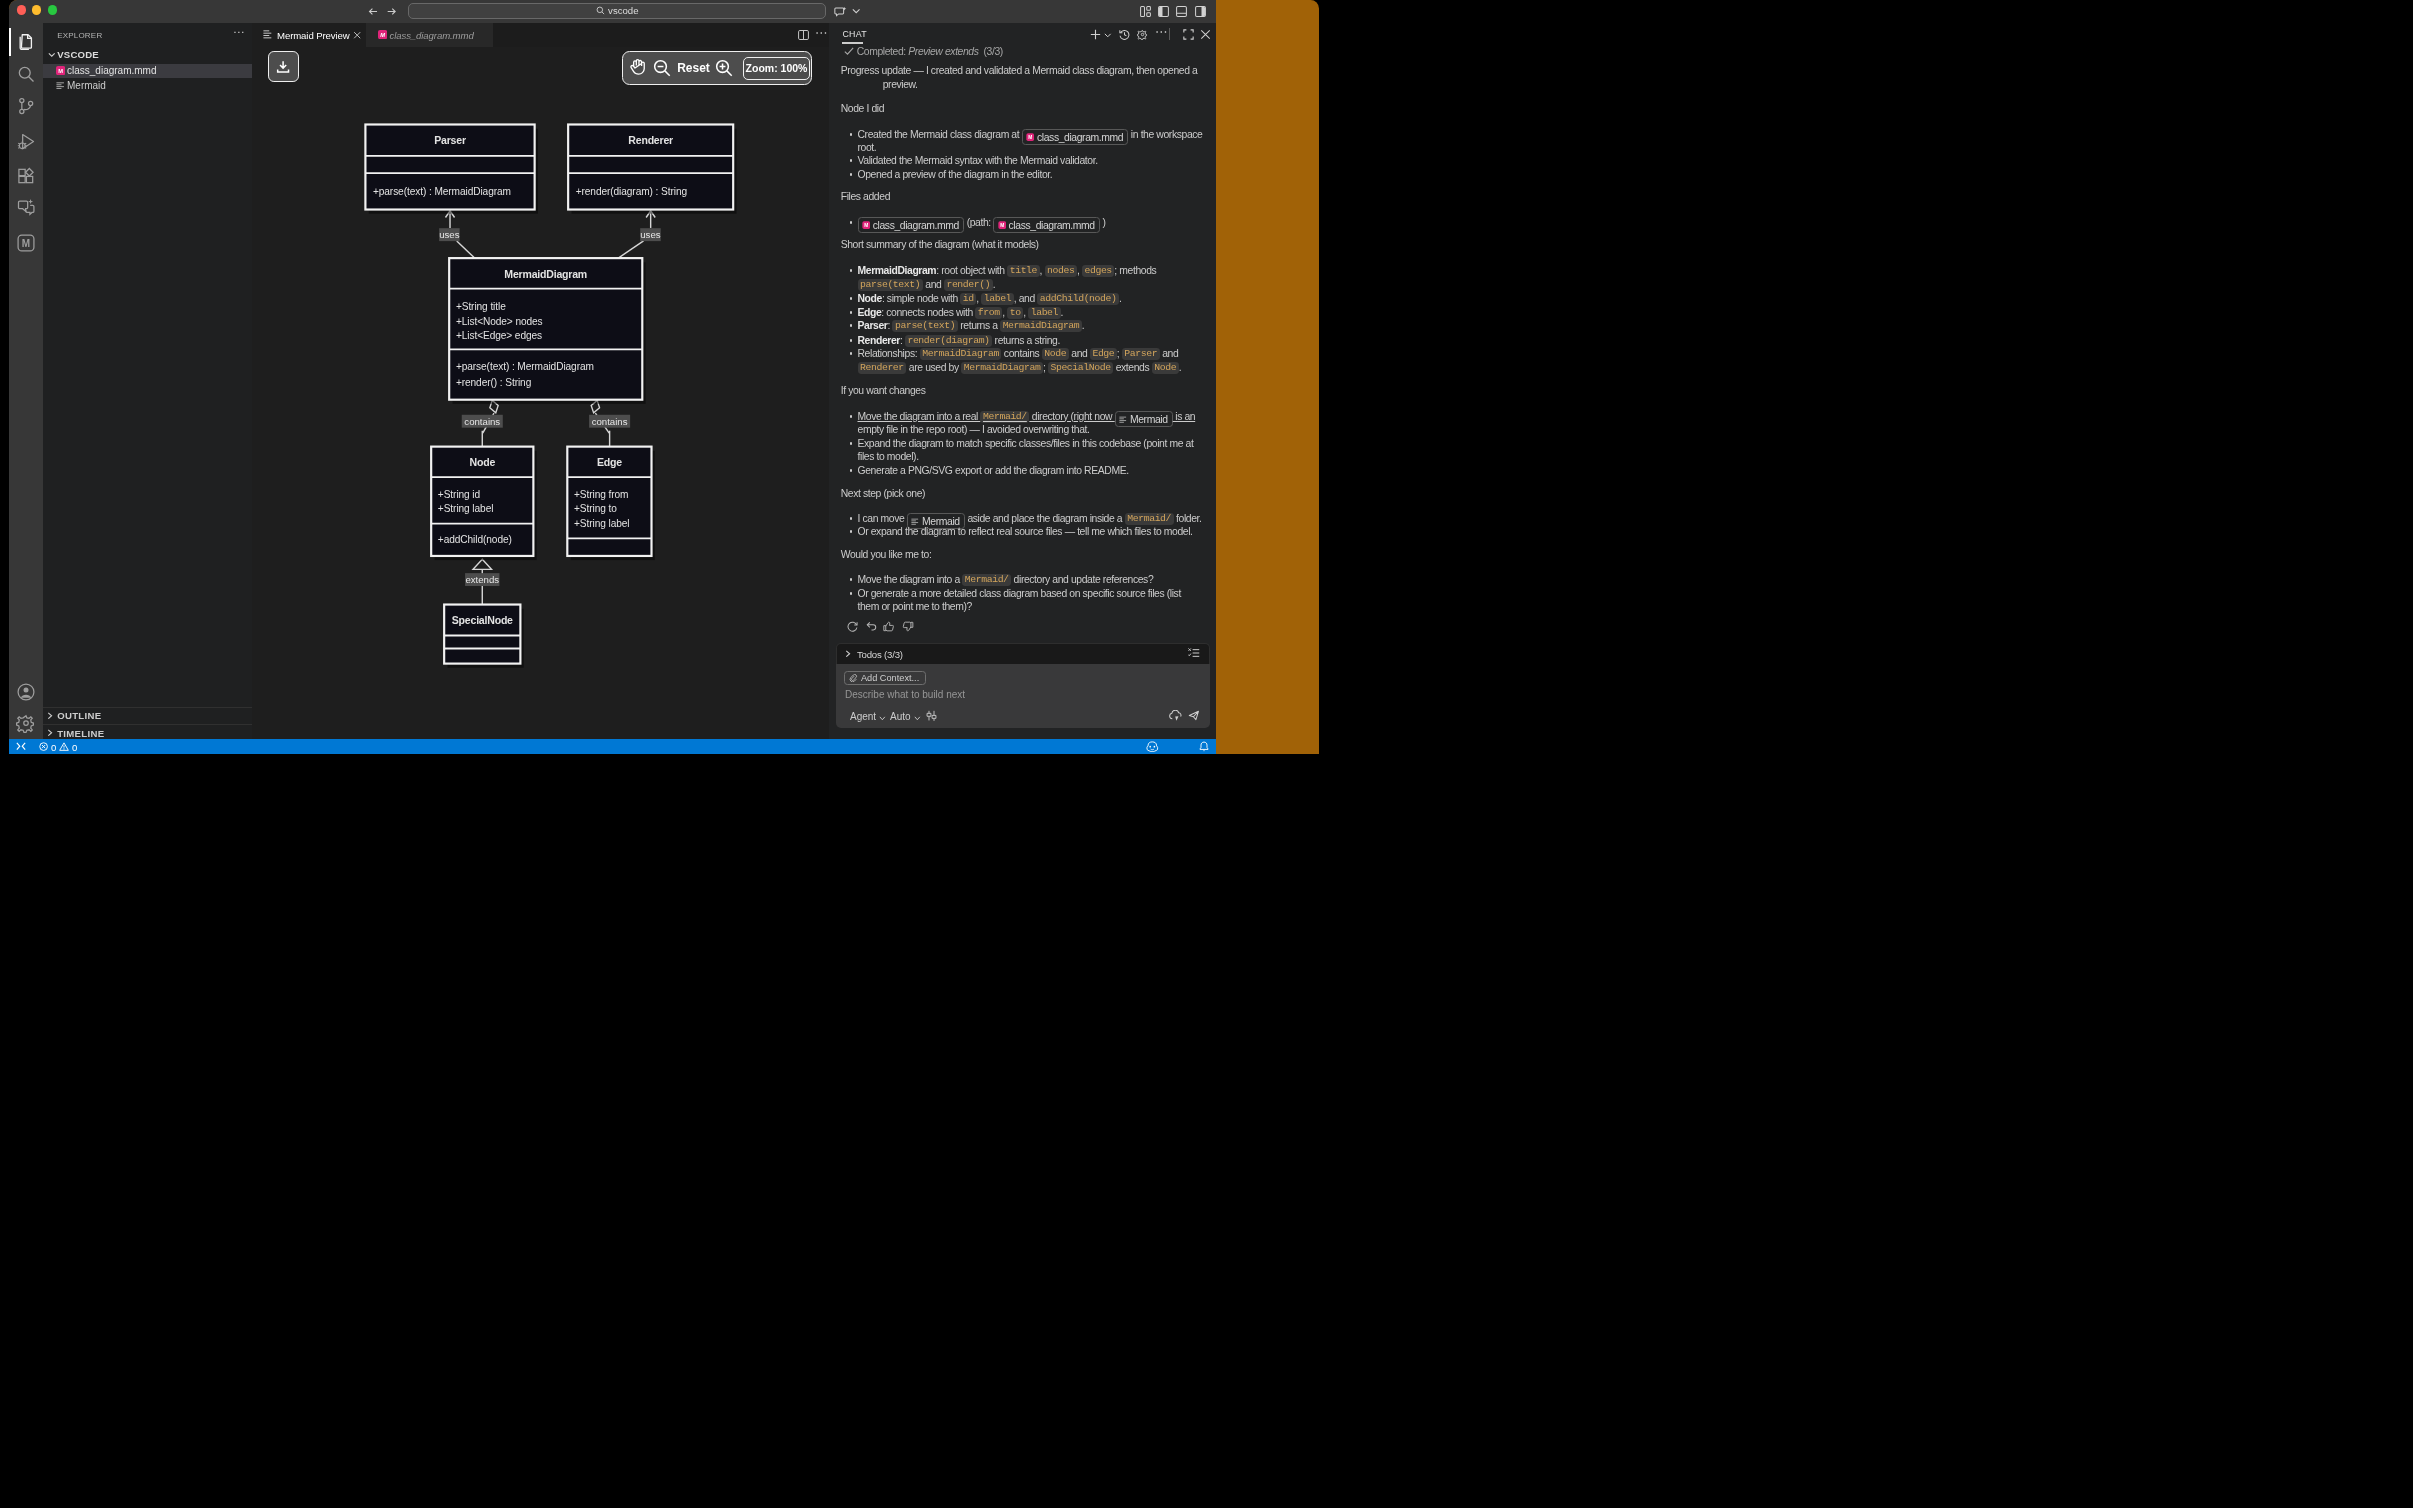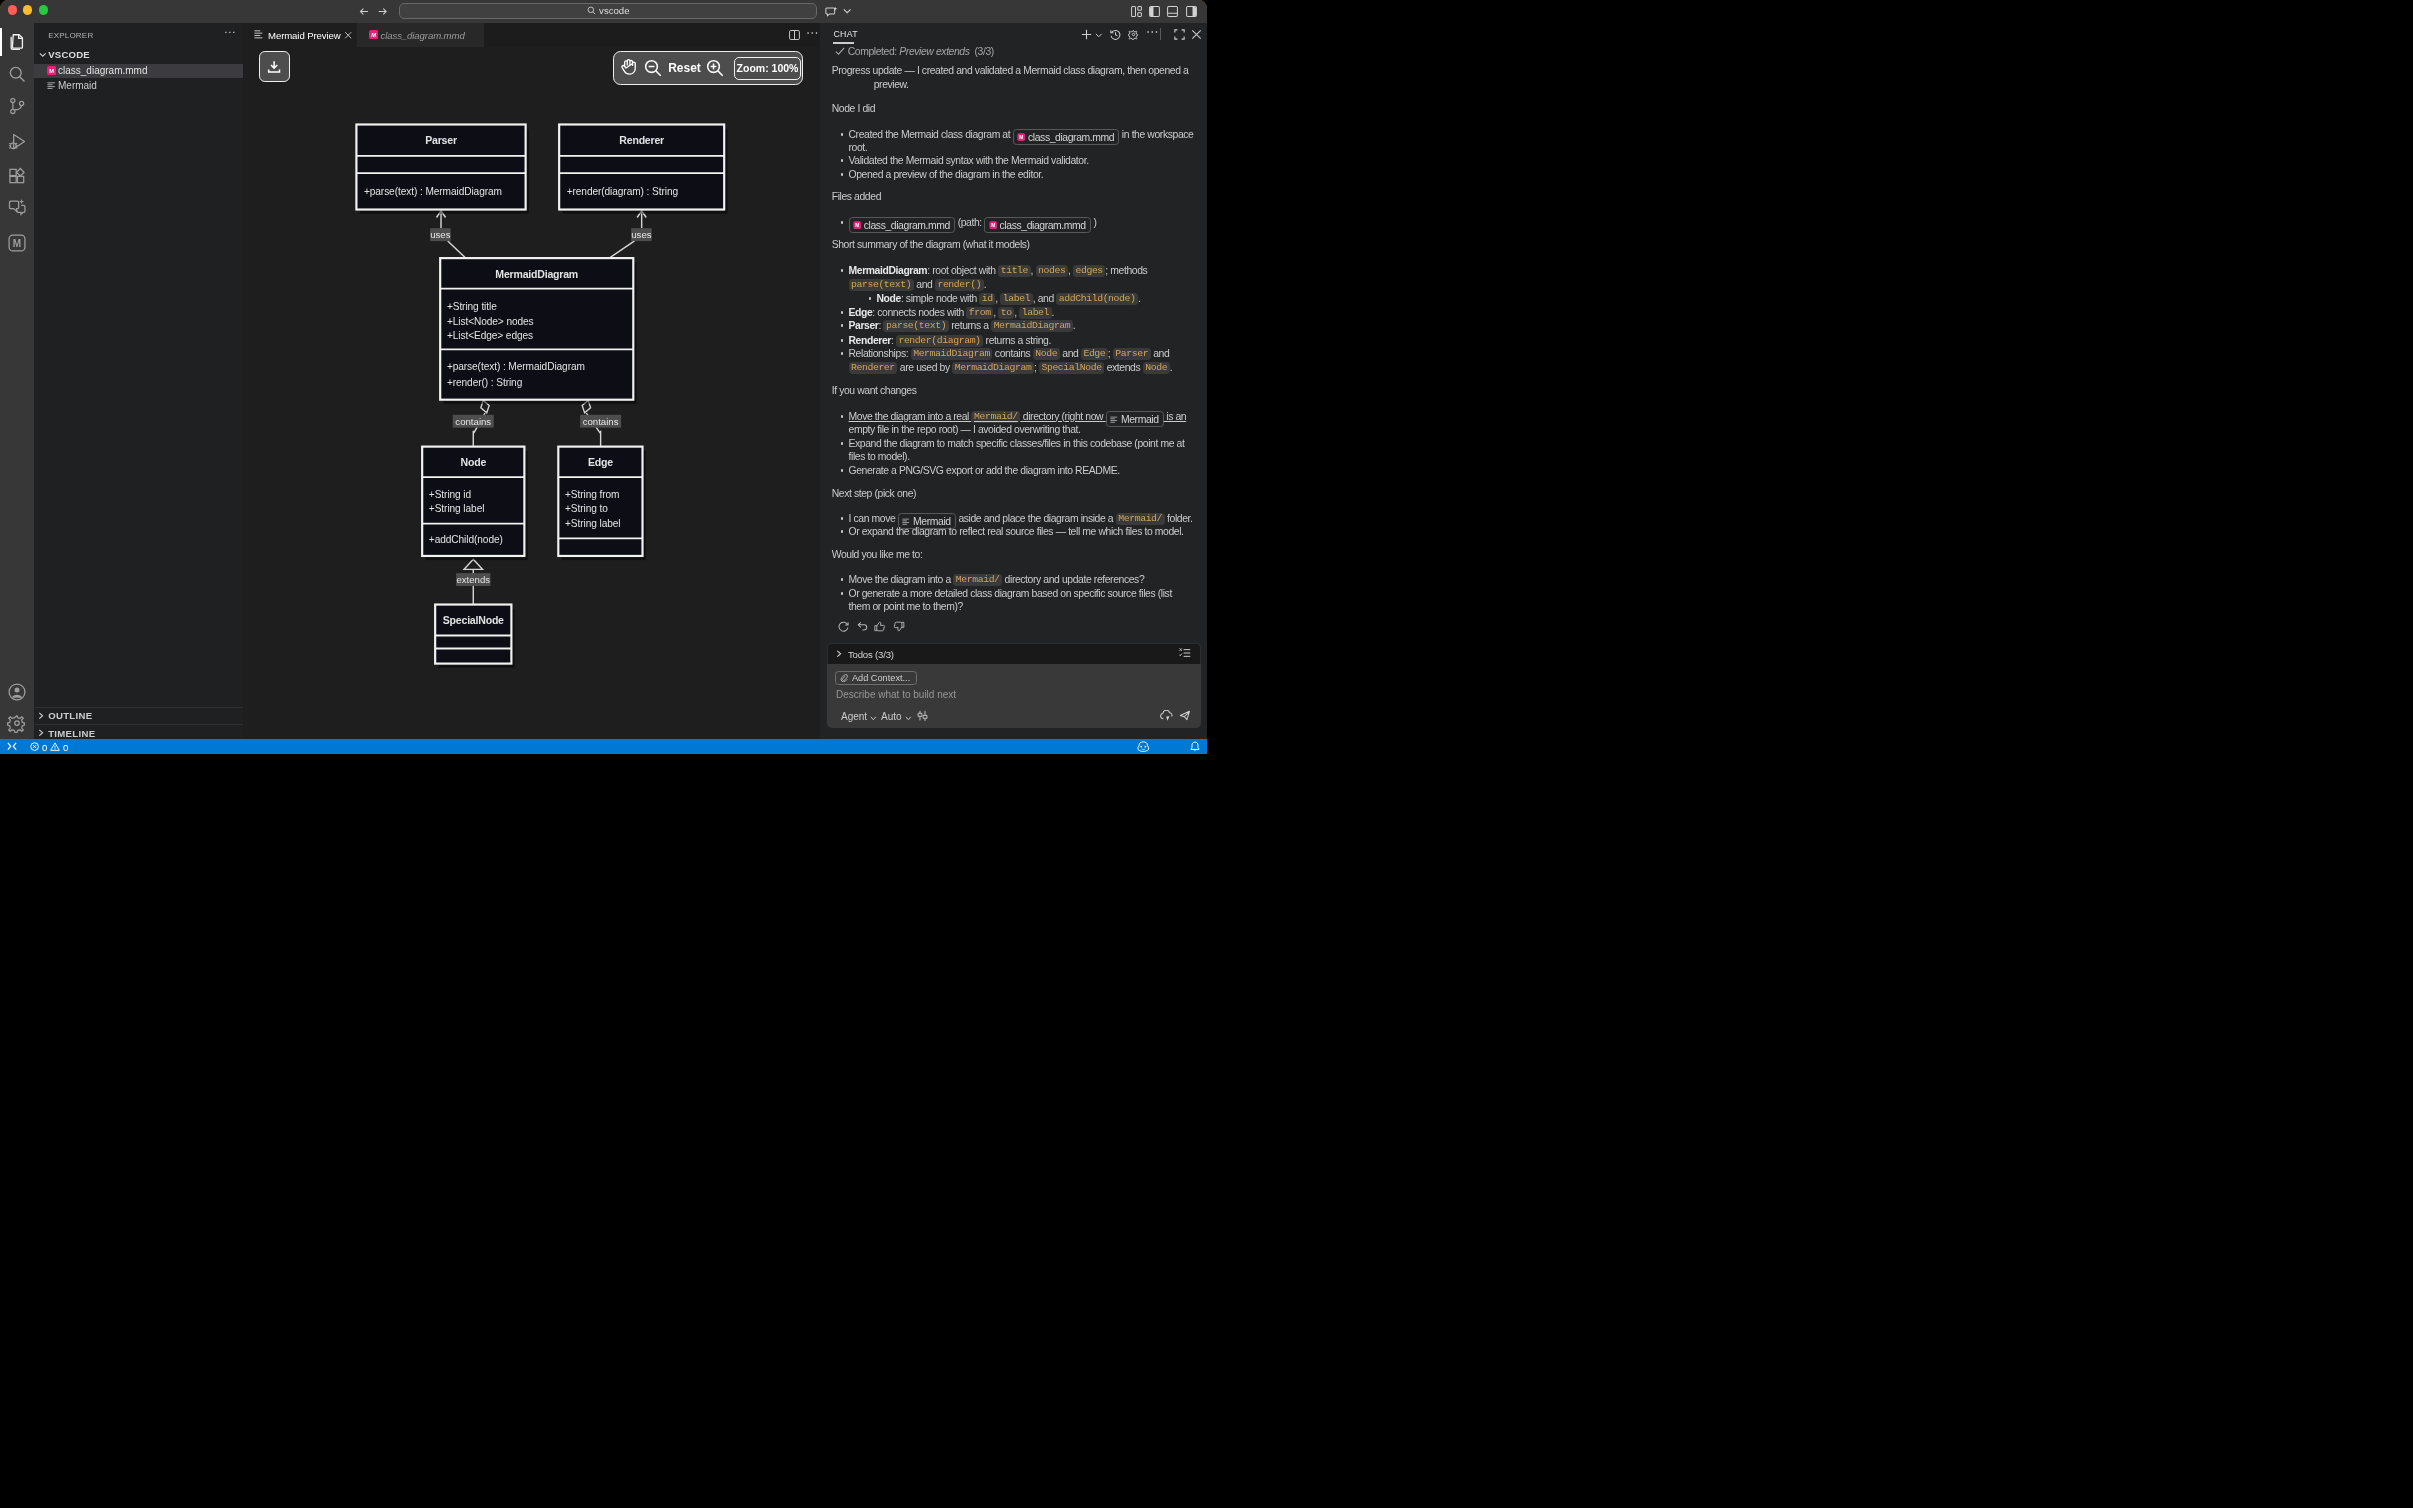--- a/index.html
+++ b/index.html
@@ -1,18 +1,18 @@
 <!DOCTYPE html>
 <html style="font-size:13.4px"><head>
 <meta charset="utf-8">
 <style>
 * { margin:0; padding:0; box-sizing:border-box; }
 html,body { width:1207px; height:754px; background:#000; overflow:hidden; }
 body { font-family:"Liberation Sans", sans-serif; }
-#win { position:absolute; left:0; top:0; width:1207px; height:754px; background:#a16207; border-radius:8.4px 8.4px 0 0; overflow:hidden; }
+#win { position:absolute; left:9px; top:0; width:1310px; height:754px; background:#a16207; border-radius:8.4px 8.4px 0 0; overflow:hidden; }
 
 #titlebar { position:absolute; left:0; top:0; width:1207px; height:22.6px; background:#373737; }
 .tl { position:absolute; top:5.4px; width:9.2px; height:9.2px; border-radius:50%; }
 #searchbox { position:absolute; left:399px; top:2.9px; width:418px; height:16px; background:#404040; border:0.8px solid #686868; border-radius:5px; color:#dddddd; font-size:9.6px; text-align:center; line-height:14.2px; }
 .titleicon { position:absolute; top:5.9px; }
 
 #actbar { position:absolute; left:0; top:22.6px; width:34px; height:717px; background:#373737; }
 .actic { position:absolute; left:6.7px; width:20px; height:20px; }
 
 #sidebar { position:absolute; left:34px; top:22.6px; width:210px; height:717px; background:#1f2021; }
@@ -350,21 +350,21 @@
     <div class="cl dot" style="left:28.5px; top:193px;"><span class="chip"><svg width="8.4" height="8.4" viewBox="0 0 12 12" style="vertical-align:-0.8px; margin-right:2.5px;font-size:12.4px">
             <rect width="11" height="11" x="0.5" y="0.5" rx="2.5" fill="#e0247a"></rect>
             <text x="6" y="8.6" text-anchor="middle" font-size="7" font-weight="bold" fill="#fff" font-family="Liberation Sans">M</text>
           </svg>class_diagram.mmd</span> (path: <span class="chip"><svg width="8.4" height="8.4" viewBox="0 0 12 12" style="vertical-align:-0.8px; margin-right:2.5px;font-size:12.4px">
             <rect width="11" height="11" x="0.5" y="0.5" rx="2.5" fill="#e0247a"></rect>
             <text x="6" y="8.6" text-anchor="middle" font-size="7" font-weight="bold" fill="#fff" font-family="Liberation Sans">M</text>
           </svg>class_diagram.mmd</span> )</div>
     <div class="cl" style="left:11.7px; top:215px;">Short summary of the diagram (what it models)</div>
     <div class="cl dot" style="left:28.5px; top:241px;"><b class="w">MermaidDiagram</b>: root object with <span class="code">title</span>, <span class="code">nodes</span>, <span class="code">edges</span>; methods</div>
     <div class="cl" style="left:28.5px; top:255px;"><span class="code">parse(text)</span> and <span class="code">render()</span>.</div>
-    <div class="cl dot" style="left:28.5px; top:269px;margin-left:28px;"><b class="w">Node</b>: simple node with <span class="code">id</span>, <span class="code">label</span>, and <span class="code">addChild(node)</span>.</div>
+    <div class="cl dot" style="left:28.5px; top:269px;"><b class="w">Node</b>: simple node with <span class="code">id</span>, <span class="code">label</span>, and <span class="code">addChild(node)</span>.</div>
     <div class="cl dot" style="left:28.5px; top:283px;"><b class="w">Edge</b>: connects nodes with <span class="code">from</span>, <span class="code">to</span>, <span class="code">label</span>.</div>
     <div class="cl dot" style="left:28.5px; top:296px;"><b class="w">Parser</b>: <span class="code">parse(text)</span> returns a <span class="code">MermaidDiagram</span>.</div>
     <div class="cl dot" style="left:28.5px; top:311px;"><b class="w">Renderer</b>: <span class="code">render(diagram)</span> returns a string.</div>
     <div class="cl dot" style="left:28.5px; top:324px;">Relationships: <span class="code">MermaidDiagram</span> contains <span class="code">Node</span> and <span class="code">Edge</span>; <span class="code">Parser</span> and</div>
     <div class="cl" style="left:28.5px; top:338px;"><span class="code">Renderer</span> are used by <span class="code">MermaidDiagram</span>; <span class="code">SpecialNode</span> extends <span class="code">Node</span>.</div>
     <div class="cl" style="left:11.7px; top:361px;">If you want changes</div>
     <div class="cl dot" style="left:28.5px; top:387px;text-decoration:underline;">Move the diagram into a real <span class="code">Mermaid/</span> directory (right now <span class="chip"><svg width="7.5" height="7.5" viewBox="0 0 10 9" style="vertical-align:-0.8px; margin-right:3.4px;">
             <path d="M0.5 1 h9 M0.5 3.3 h6 M0.5 5.6 h9 M0.5 7.9 h6" stroke="#b5b5b5" stroke-width="1.1"></path>
           </svg>Mermaid</span> is an</div>
     <div class="cl" style="left:28.5px; top:400px;">empty file in the repo root) — I avoided overwriting that.</div>

